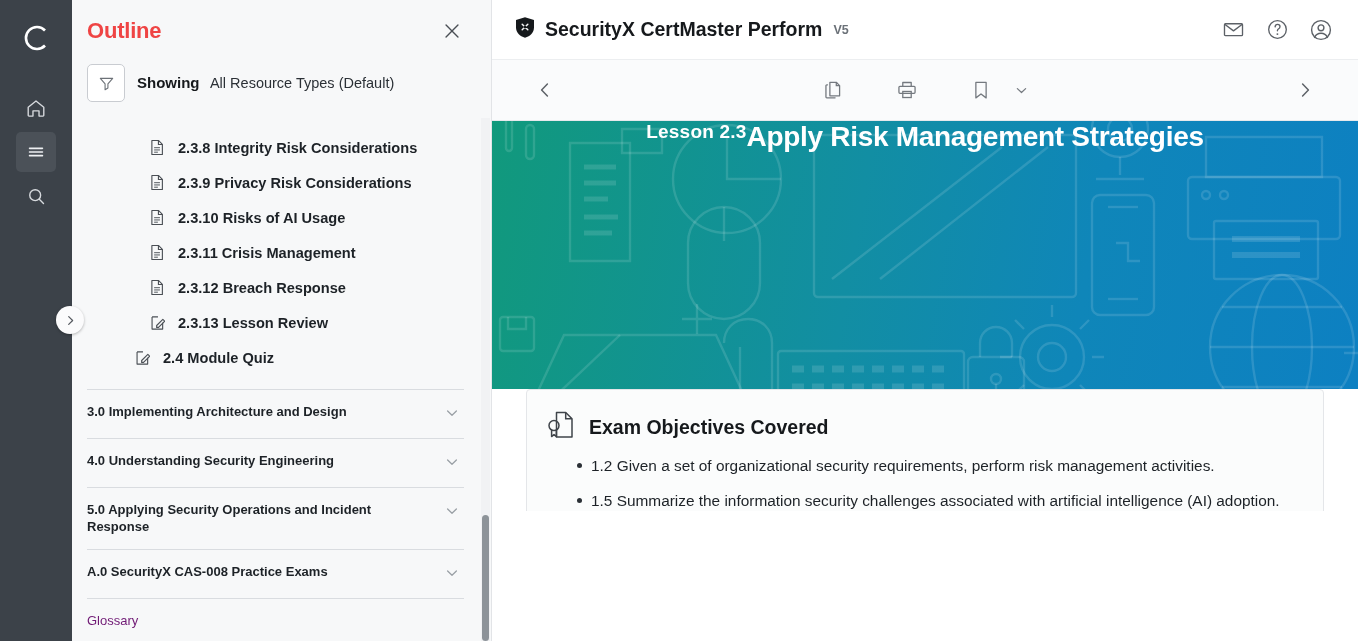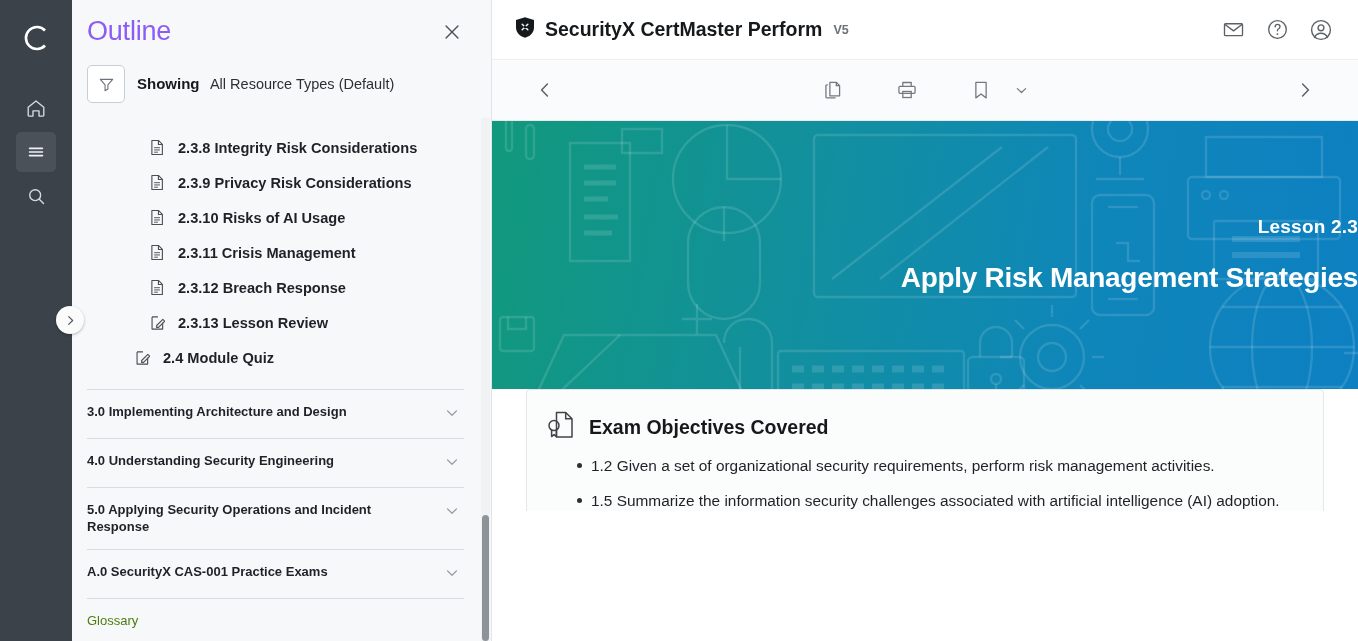--- a/index.html
+++ b/index.html
@@ -37,21 +37,21 @@
   .outline {
     width: 420px; flex: 0 0 420px; height: 641px;
     background: #f7f8f9;
     position: relative;
     border-right: 1px solid #e2e4e7;
   }
   .outline-head {
     display: flex; align-items: center; justify-content: space-between;
     padding: 16px 24px 10px 15px;
   }
-  .outline-title { font-size: 27px; font-weight: normal; color: #8b5cf6; letter-spacing: -.2px; }
+  .outline-title { font-size: 22px; font-weight: bold; color: #ef4444; letter-spacing: -.2px; }
   .close-x { width: 30px; height: 30px; display:flex; align-items:center; justify-content:center; cursor:pointer; }
 
   .filter-row { display: flex; align-items: center; padding: 8px 15px 14px 15px; gap: 12px; }
   .filter-box {
     width: 38px; height: 38px; border: 1px solid #c9ccd1; border-radius: 5px;
     background: #fff; display: flex; align-items: center; justify-content: center; cursor: pointer;
   }
   .showing-label { font-size: 15px; font-weight: bold; color: #16191c; }
   .showing-value { font-size: 14.5px; color: #2b3036; margin-left: 6px; }
 
@@ -67,21 +67,21 @@
   .leaf-text { font-size: 14.6px; font-weight: bold; color: #1d2227; }
   .leaf-ico { width: 16px; height: 17px; flex: 0 0 16px; display:flex; align-items:center; }
 
   .sections { margin-top: 14px; padding: 0 15px; }
   .section {
     display: flex; align-items: flex-start; justify-content: space-between;
     border-top: 1px solid #d9dce0;
     padding: 13px 4px 13px 0; cursor: pointer; gap: 8px;
   }
   .section-label { font-size: 13px; font-weight: bold; color: #1d2227; line-height: 1.34; max-width: 320px; }
-  .section.plain .section-label { font-weight: normal; color: #4d7c0f; }
+  .section.plain .section-label { font-weight: normal; color: #701a75; }
   .chev { flex: 0 0 16px; margin-top: 2px; }
 
   .sb-track { position: absolute; right: 1px; top: 118px; bottom: 0; width: 9px; background: #f1f2f4; }
   .sb-thumb { position: absolute; right: 2px; top: 515px; width: 7px; height: 126px; background: #8d9399; border-radius: 4px; cursor: pointer; }
 
   
   .content { flex: 1 1 auto; height: 511px; display: flex; flex-direction: column; background: #fff; position: relative; }
   .topbar {
     height: 60px; flex: 0 0 60px; background: #fff;
     display: flex; align-items: center; padding: 0 24px 0 22px;
@@ -104,21 +104,21 @@
   .tb-center > * { pointer-events: auto; }
   .tb-btn { width: 30px; height: 30px; display:flex; align-items:center; justify-content:center; cursor:pointer; }
   .tb-caret { width: 22px; height: 22px; display:flex; align-items:center; justify-content:center; cursor:pointer; margin-left: -30px; }
   .tb-spacer { flex: 1 1 auto; }
 
   .doc { flex: 1 1 auto; overflow: hidden; position: relative; background:#fff; }
 
   .hero {
     height: 268px; position: relative; overflow: hidden;
     background: linear-gradient(100deg, #11997c 0%, #128ea3 42%, #0f86b9 68%, #0d80c2 100%);
-    display: flex; flex-direction: column; align-items: flex-end; justify-content: center;
+    display: flex; flex-direction: row; align-items: flex-start; justify-content: center;
   }
   .hero svg.pattern { position: absolute; inset: 0; width: 100%; height: 100%; }
   .hero-sub { position: relative; color: #fff; font-size: 19px; font-weight: bold; z-index: 2; margin-bottom: 24px; letter-spacing: .2px; }
   .hero-title { position: relative; color: #fff; font-size: 28px; font-weight: bold; z-index: 2; letter-spacing: -.3px; }
 
   .body-pad { padding: 0 34px; }
   .objbox {
     border: 1px solid #e4e6e9; border-radius: 4px;
     background: #fbfcfc; padding: 20px 24px 24px 20px;
   }
@@ -325,21 +325,21 @@
         <div class="section">
           <div class="section-label">5.0 Applying Security Operations and Incident Response</div>
           <span class="chev">
             <svg width="16" height="16" viewBox="0 0 16 16" fill="none">
                 <path d="M3.6 6 8 10.2 12.4 6" stroke="#9aa0a6" stroke-width="1.3" stroke-linecap="round" stroke-linejoin="round"></path>
               </svg>
           </span>
         </div>
 
         <div class="section">
-          <div class="section-label">A.0 SecurityX CAS-001 Practice Exams</div>
+          <div class="section-label">A.0 SecurityX CAS-008 Practice Exams</div>
           <span class="chev">
             <svg width="16" height="16" viewBox="0 0 16 16" fill="none">
                 <path d="M3.6 6 8 10.2 12.4 6" stroke="#9aa0a6" stroke-width="1.3" stroke-linecap="round" stroke-linejoin="round"></path>
               </svg>
           </span>
         </div>
 
         <div class="section plain">
           <div class="section-label">Glossary</div>
         </div>

